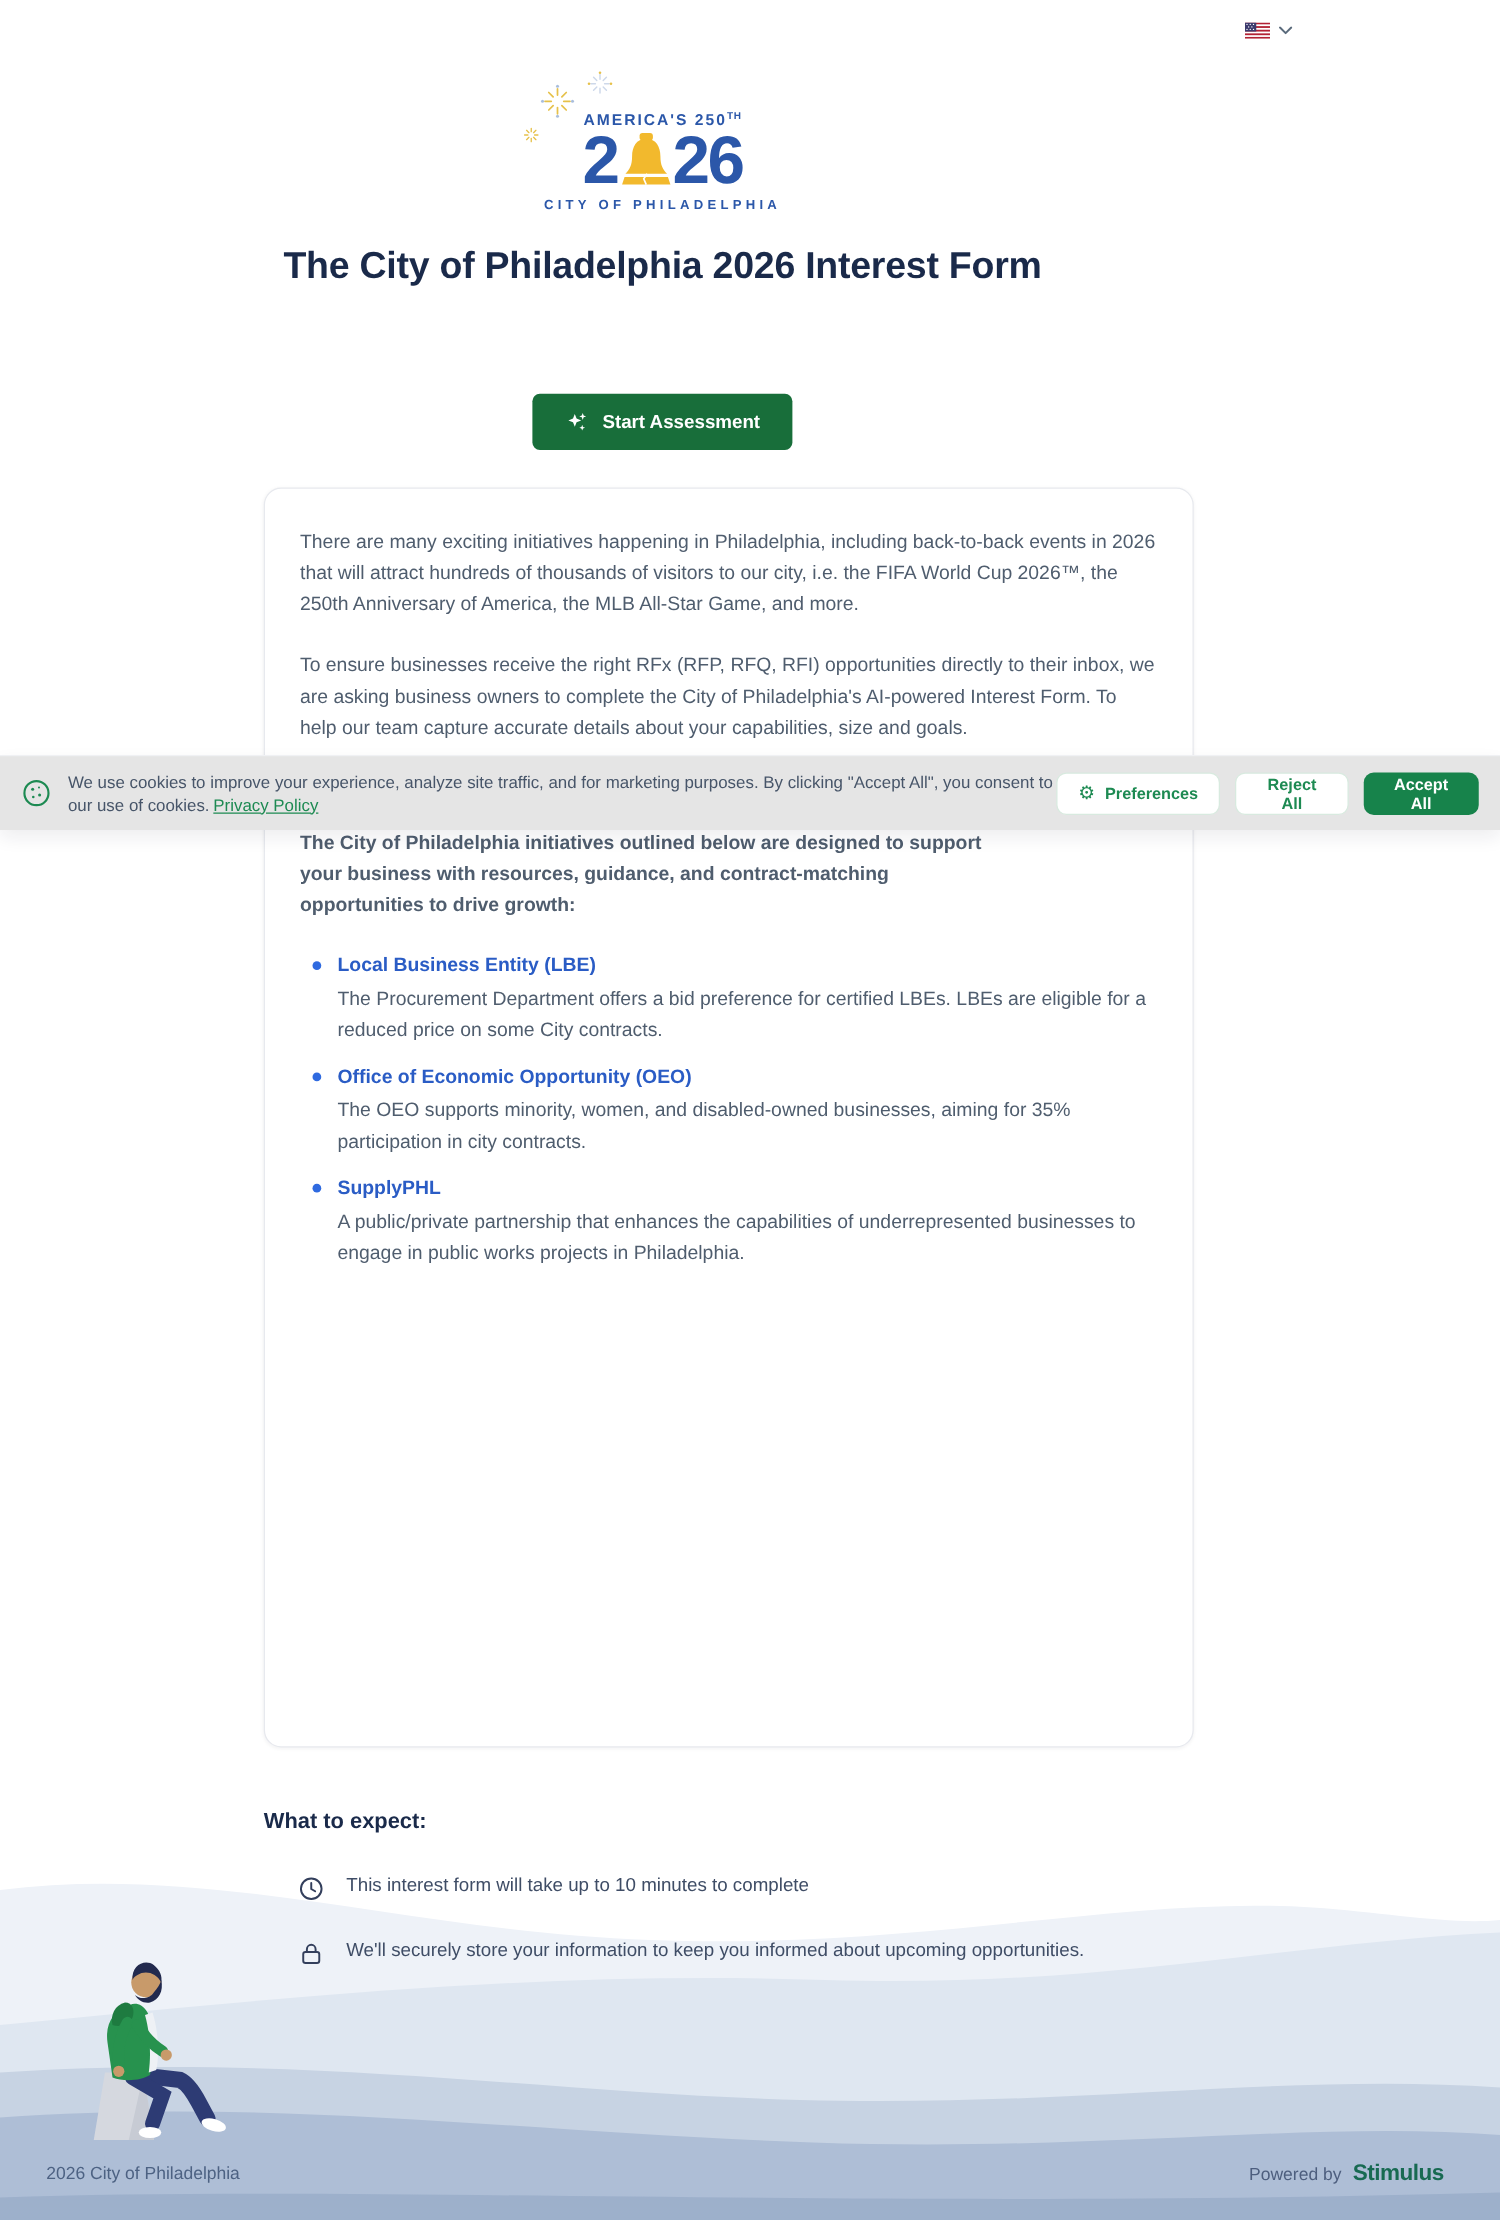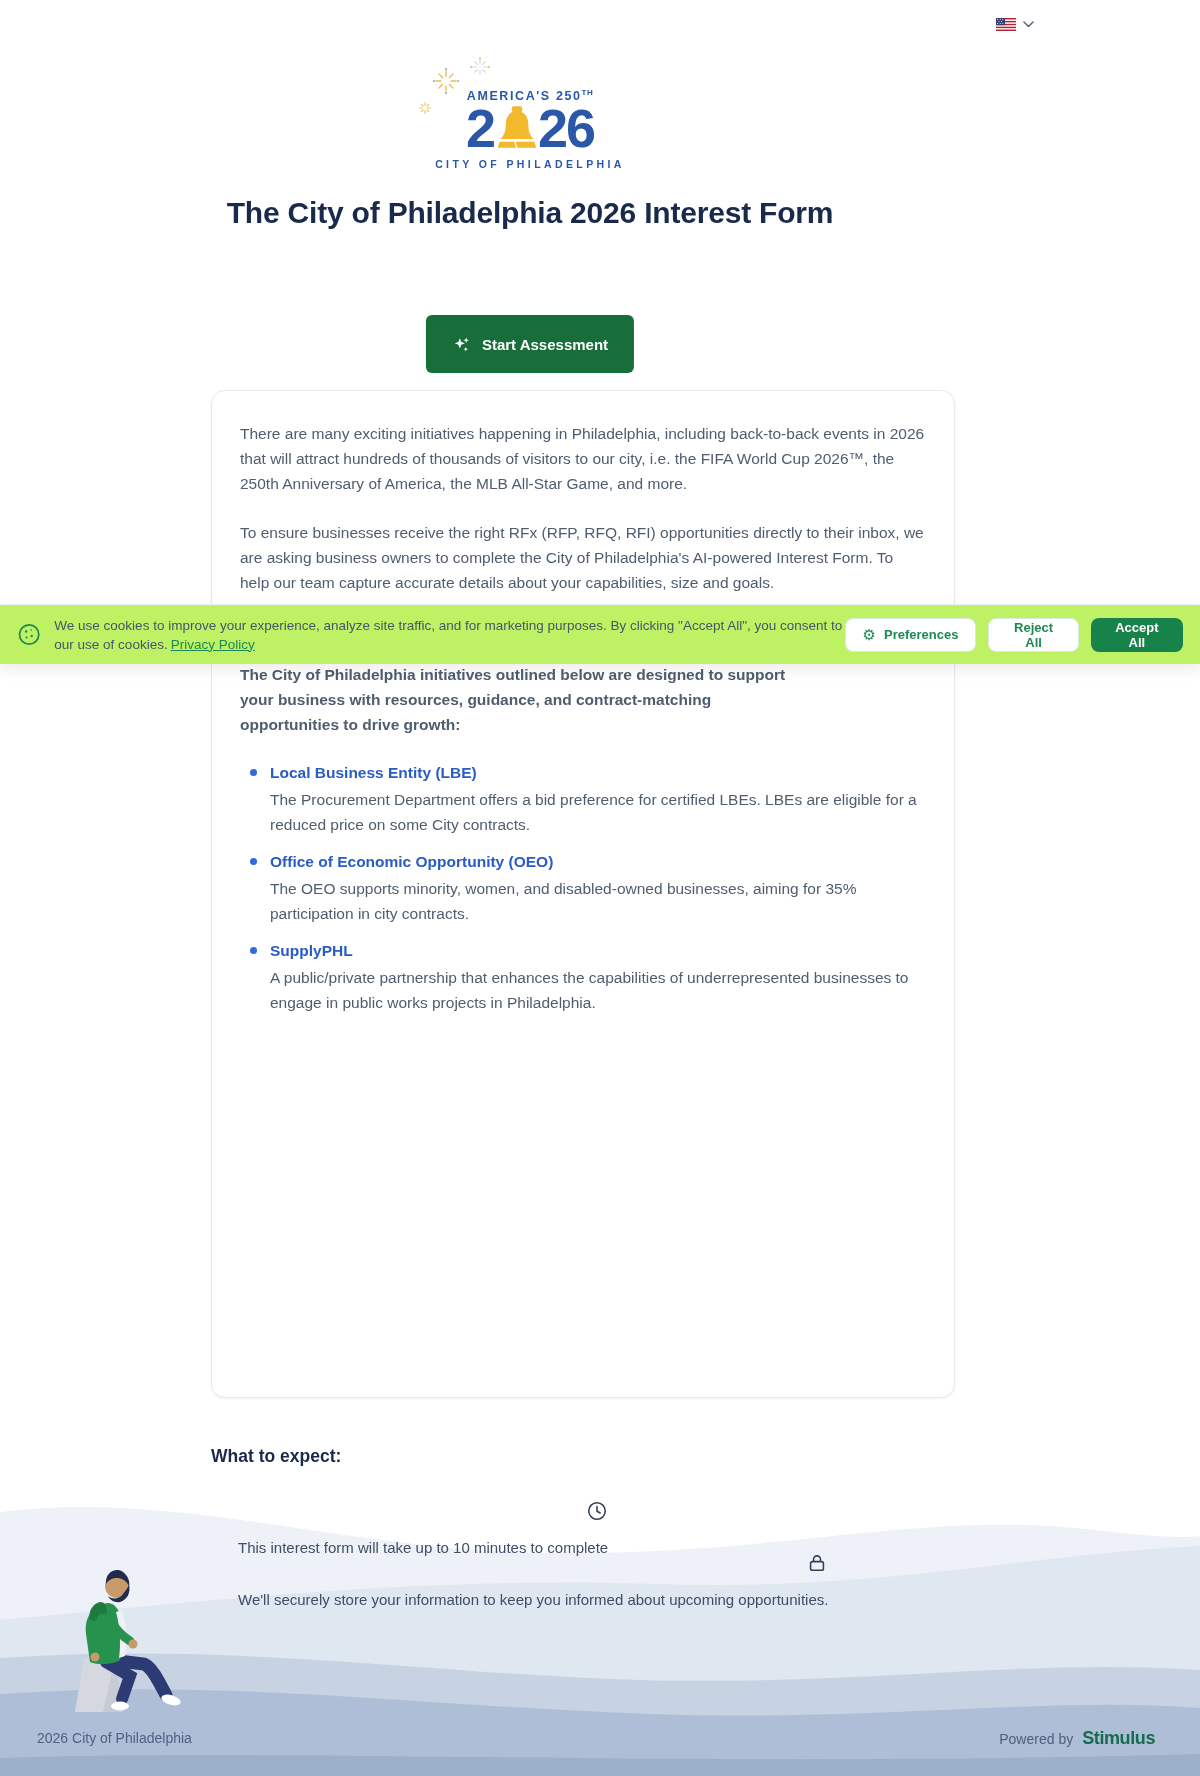--- a/index.html
+++ b/index.html
@@ -20,52 +20,52 @@
   .logo-tagline{font-size:12.5px;font-weight:700;letter-spacing:1.6px;color:#2b57a9;}
   .logo-tagline sup{font-size:8px;letter-spacing:.5px;}
   .logo-year{display:flex;align-items:center;justify-content:center;margin-top:-2px;line-height:1;}
   .logo-year span{font-size:54px;font-weight:700;color:#2b57a9;letter-spacing:-2px;}
   .logo-year svg{margin:2px 1px 0 3px;}
   .logo-city{font-size:10.5px;font-weight:700;letter-spacing:3.4px;color:#2b57a9;margin-top:3px;}
   
   .page-title{position:absolute;top:196px;left:0;width:1060px;margin:0;text-align:center;
     font-size:30px;font-weight:700;color:#1a2a4a;letter-spacing:-.2px;z-index:2;}
   .start-btn{position:absolute;top:315px;left:530px;transform:translateX(-50%);
-    height:58px;padding:0 26px;border:none;border-radius:6px;background:#186e3a;color:#fff;
+    height:45px;padding:0 26px;border:none;border-radius:6px;background:#186e3a;color:#fff;
     display:flex;align-items:center;gap:11px;font-size:15px;font-weight:600;cursor:pointer;z-index:2;
     font-family:"Liberation Sans","DejaVu Sans",sans-serif;}
   
   .card{position:absolute;left:211px;top:390px;width:744px;height:1008px;box-sizing:border-box;
     background:#fff;border:1px solid #e7e9ee;border-radius:14px;padding:30px 28px;
     box-shadow:0 1px 3px rgba(16,24,40,.05);z-index:1;}
   .card p{margin:0 0 24px;font-size:15.5px;line-height:25px;color:#4f5d6e;}
   .card p.pad-tall{min-height:100px;}
   .card hr{border:none;border-top:1px solid #e6e8ed;margin:40px 0 26px;}
   .card-heading{font-size:17.5px;line-height:27px;font-weight:700;color:#1a2a4a;margin:0 0 18px;max-width:560px;}
   .init-list{list-style:none;margin:0;padding:0;}
   .init-item{position:relative;padding-left:30px;margin-bottom:13px;}
   .init-dot{position:absolute;left:10px;top:8px;width:7px;height:7px;border-radius:50%;background:#2f6ae0;}
   .init-label{font-size:15.5px;font-weight:700;color:#2a5cc5;line-height:24px;}
   .init-desc{font-size:15.5px;line-height:25px;color:#4f5d6e;margin-top:2px;}
   
-  .cookie{position:absolute;left:0;top:604px;width:1200px;height:60px;box-sizing:border-box;background:#bef264;
+  .cookie{position:absolute;left:0;top:604px;width:1200px;height:60px;box-sizing:border-box;background:#e5e5e5;
     border-top:1px solid #f0f1f4;display:flex;align-items:center;padding:0 17px;z-index:10;
     box-shadow:0 6px 14px rgba(20,30,50,.08);}
   .cookie-text{width:812px;margin-left:13px;font-size:13.5px;line-height:19px;color:#475569;}
   .cookie-text a{color:#1d8a52;text-decoration:underline;margin-left:3px;cursor:pointer;}
   .cookie-actions{margin-left:auto;display:flex;align-items:center;gap:12px;}
   .ck-btn{height:34px;border-radius:8px;font-size:13px;font-weight:700;cursor:pointer;
     display:flex;align-items:center;gap:8px;padding:0 17px;
     font-family:"Liberation Sans","DejaVu Sans",sans-serif;}
   .ck-light{background:#fff;border:1px solid #d8eadf;color:#1d8a52;}
   .ck-dark{background:#17834b;border:none;color:#fff;}
   .gear{font-size:15px;line-height:1;color:#1d8a52;}
   
   .expect-heading{position:absolute;left:211px;top:1446px;margin:0;font-size:17.5px;font-weight:700;color:#1a2a4a;z-index:2;}
-  .expect-row{position:absolute;display:flex;align-items:flex-end;gap:17px;z-index:2;flex-direction:column;}
+  .expect-row{position:absolute;display:flex;align-items:flex-start;gap:17px;z-index:2;}
   .expect-row.r1{left:238px;top:1500px;}
   .expect-row.r2{left:238px;top:1552px;}
   .expect-text{font-size:15px;color:#3f4d66;}
   
   .footer-waves{position:absolute;left:0;top:1490px;z-index:0;}
   .man{position:absolute;left:70px;top:1560px;z-index:1;}
   .footer-left{position:absolute;left:37px;top:1730px;font-size:14px;color:#4d6283;z-index:2;}
   .footer-right{position:absolute;right:45px;top:1728px;display:flex;align-items:center;gap:9px;z-index:2;}
   .powered{font-size:14px;color:#4d5e7e;}
   .brand{font-size:18px;font-weight:700;color:#186a52;letter-spacing:-.4px;}

